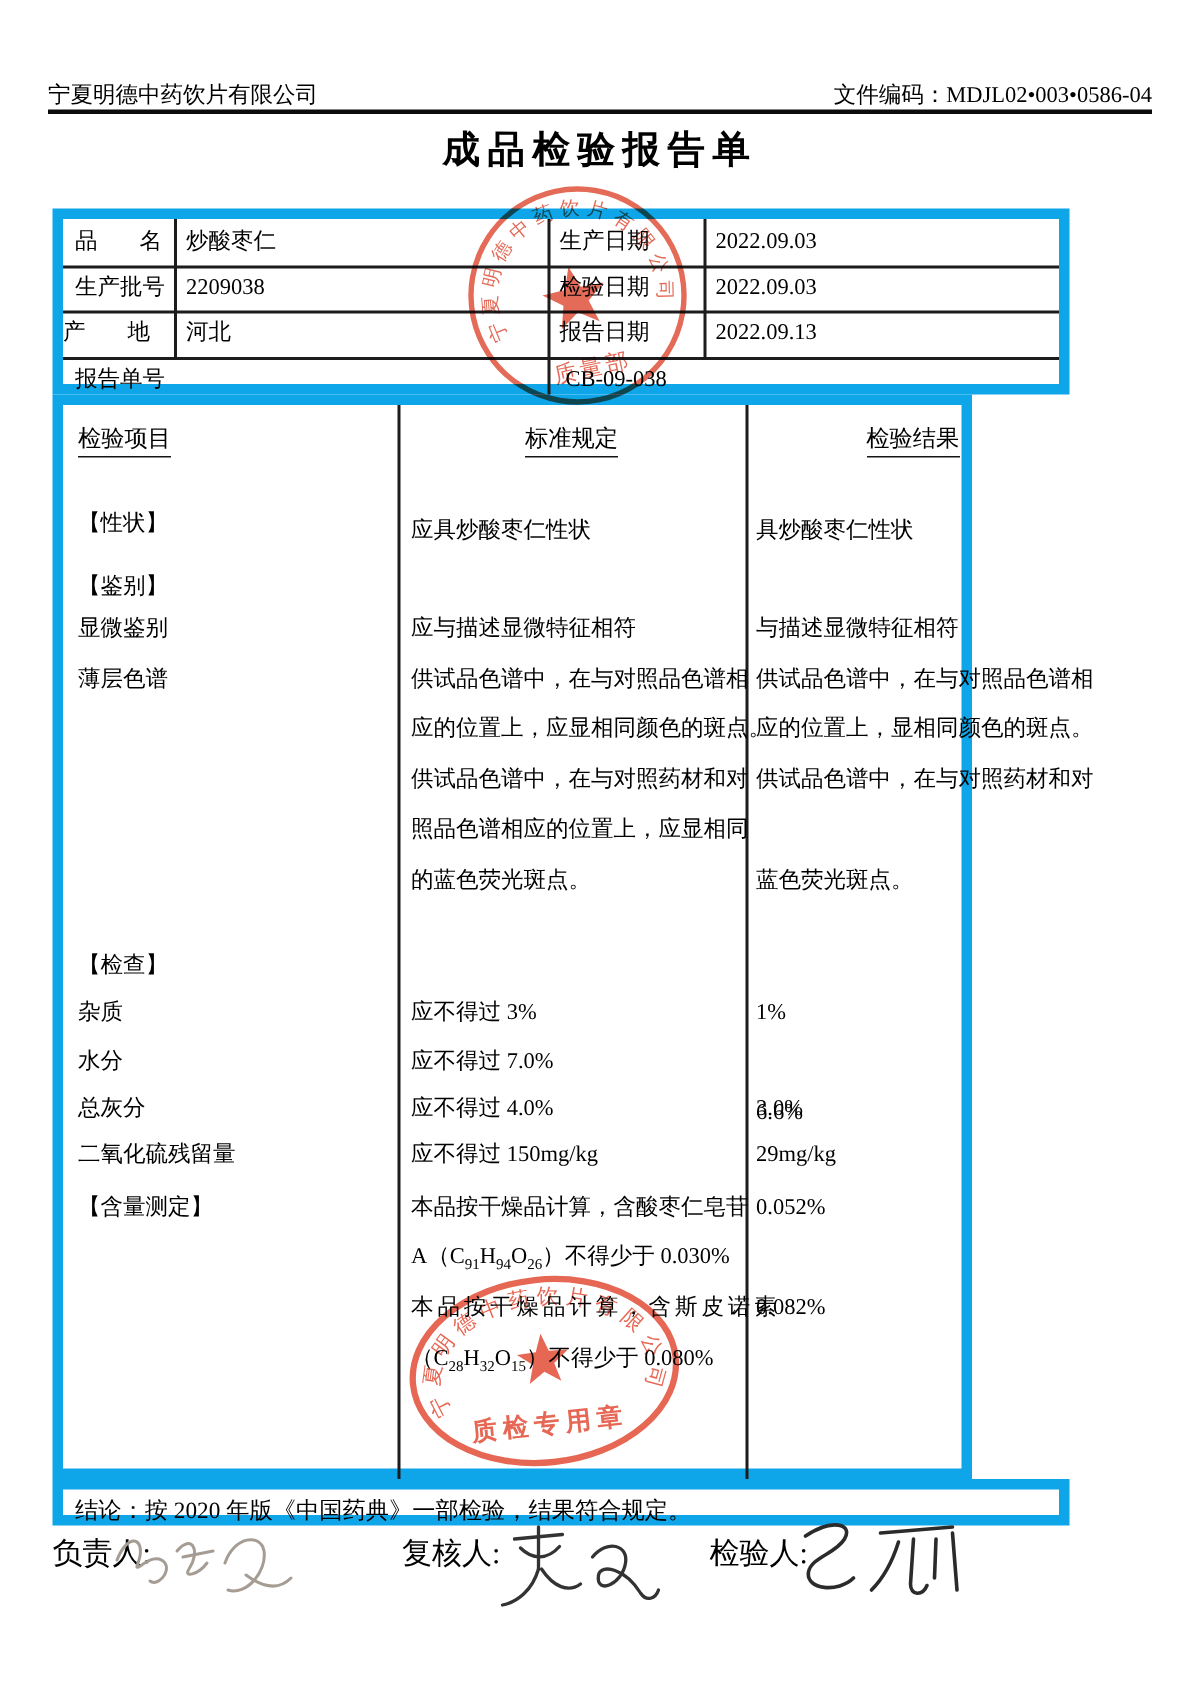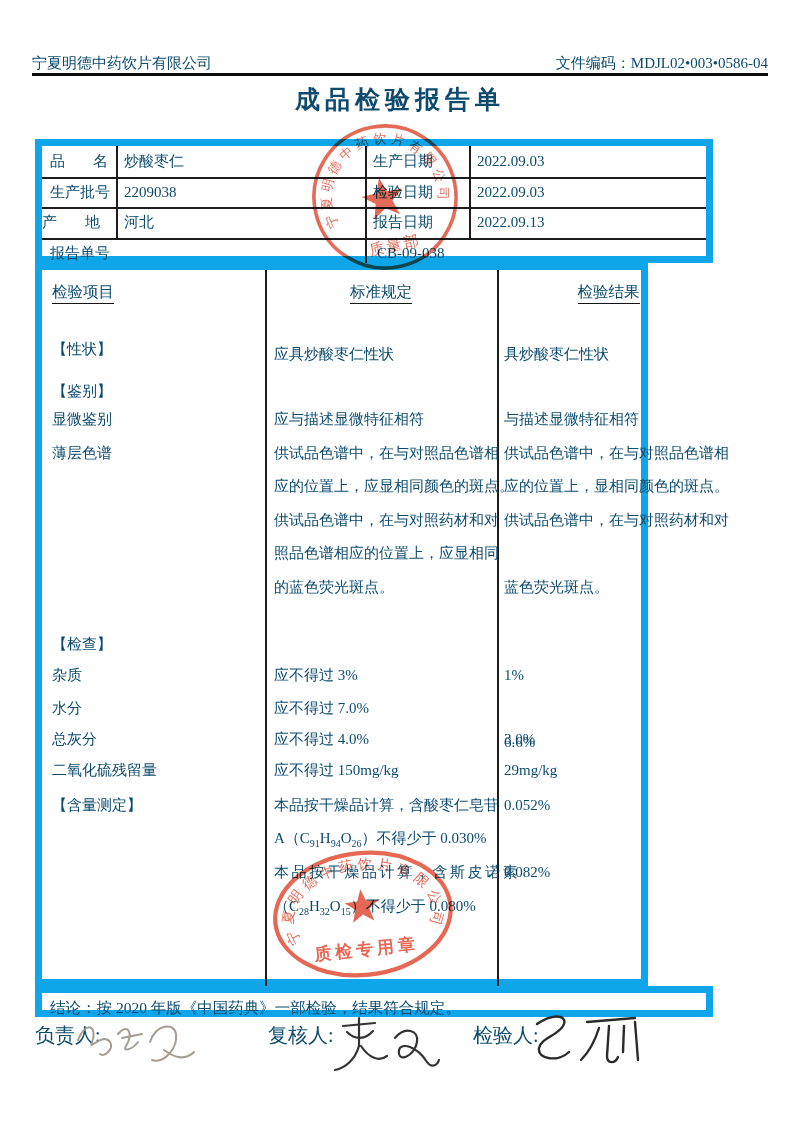--- a/index.html
+++ b/index.html
@@ -1,17 +1,17 @@
 <!DOCTYPE html>
 <html><head>
 <meta charset="utf-8">
 <style>
   html,body{margin:0;padding:0;background:#ffffff;}
   .page{position:relative;width:800px;height:1131px;background:#ffffff;overflow:hidden;
-        font-family:"Liberation Serif","DejaVu Serif",serif;color:#0c4a6e;}
+        font-family:"Liberation Serif","DejaVu Serif",serif;color:#000000;}
   .abs{position:absolute;}
   .hdr{top:54px;font-size:15px;white-space:nowrap;}
   .hdr-left{left:32px;}
   .hdr-right{right:32px;}
   .hdr-rule{left:32px;top:73px;width:736px;height:3px;background:#0c0c0c;}
   .title{left:0;top:83px;width:800px;text-align:center;font-size:25px;font-weight:bold;letter-spacing:5px;}
   
   .box{border:7px solid #0ea5e9;box-sizing:border-box;background:transparent;}
   .info-table{left:35px;top:139px;width:678px;height:124px;}
   .main-table{left:35px;top:263px;width:613px;height:723px;}

